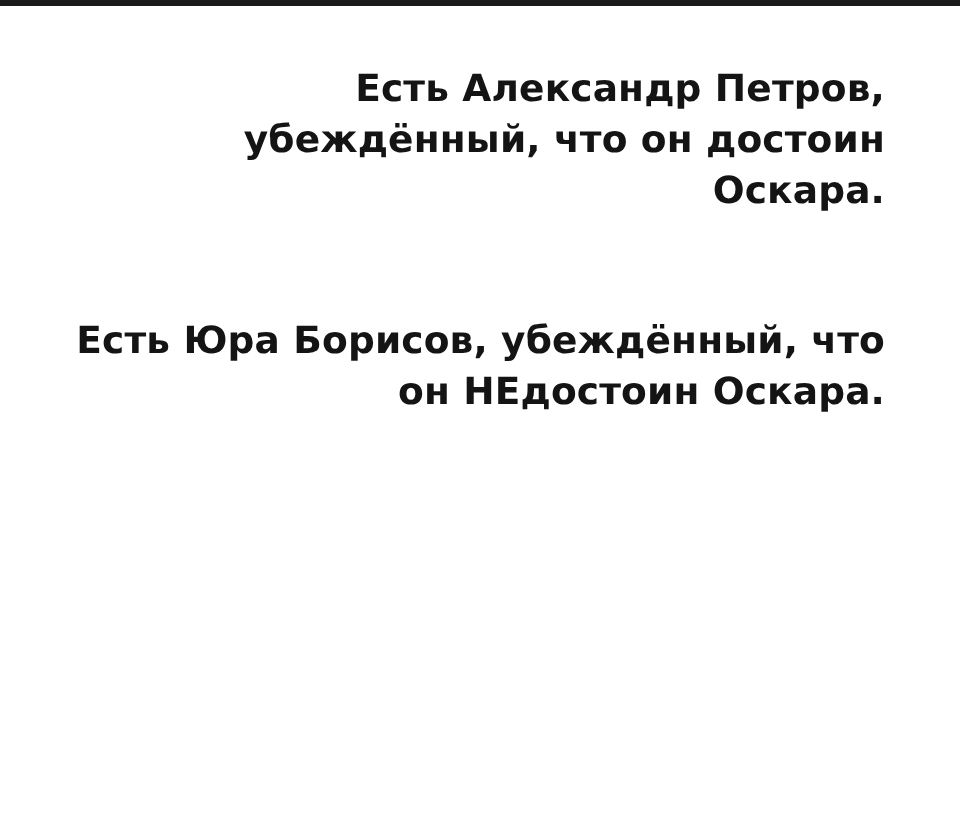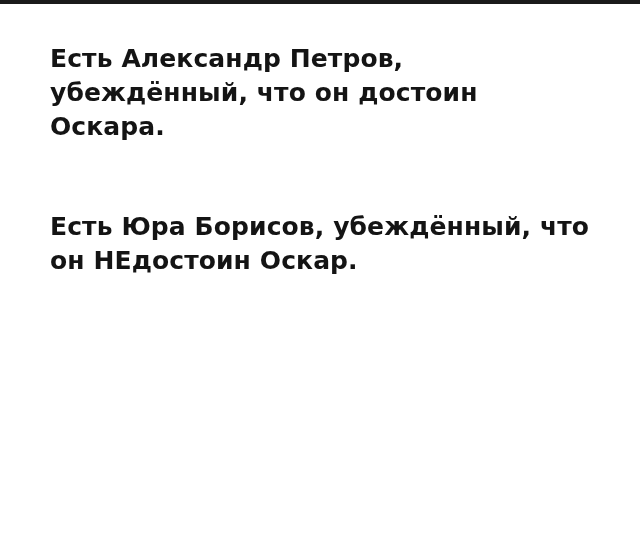--- a/index.html
+++ b/index.html
@@ -26,21 +26,21 @@
   .top-rule {
     position: absolute;
     top: 0;
     left: 0;
     width: 640px;
     height: 4px;
     background: #1a1a1a;
   }
   .block {
     width: 540px;
-    text-align: left;
+    text-align: right;
     font-weight: bold;
     font-size: 25px;
     line-height: 1.36;
     letter-spacing: 0.1px;
     color: #141414;
   }
   .block-1 { margin-top: 42px; }
   .block-2 { margin-top: 66px; }
   .block-3 { margin-top: 62px; }
   .block p {
@@ -52,17 +52,17 @@
 
 <div class="page">
 
   <div class="top-rule"></div>
 
   <div class="block block-1">
     <p>Есть Александр Петров, убеждённый, что он достоин Оскара.</p>
   </div>
 
   <div class="block block-2">
-    <p>Есть Юра Борисов, убеждённый, что он НЕдостоин Оскар.</p>
+    <p>Есть Юра Борисов, убеждённый, что он НЕдостоин Оскара.</p>
   </div>
 
 
 </div>
 
 </body></html>

